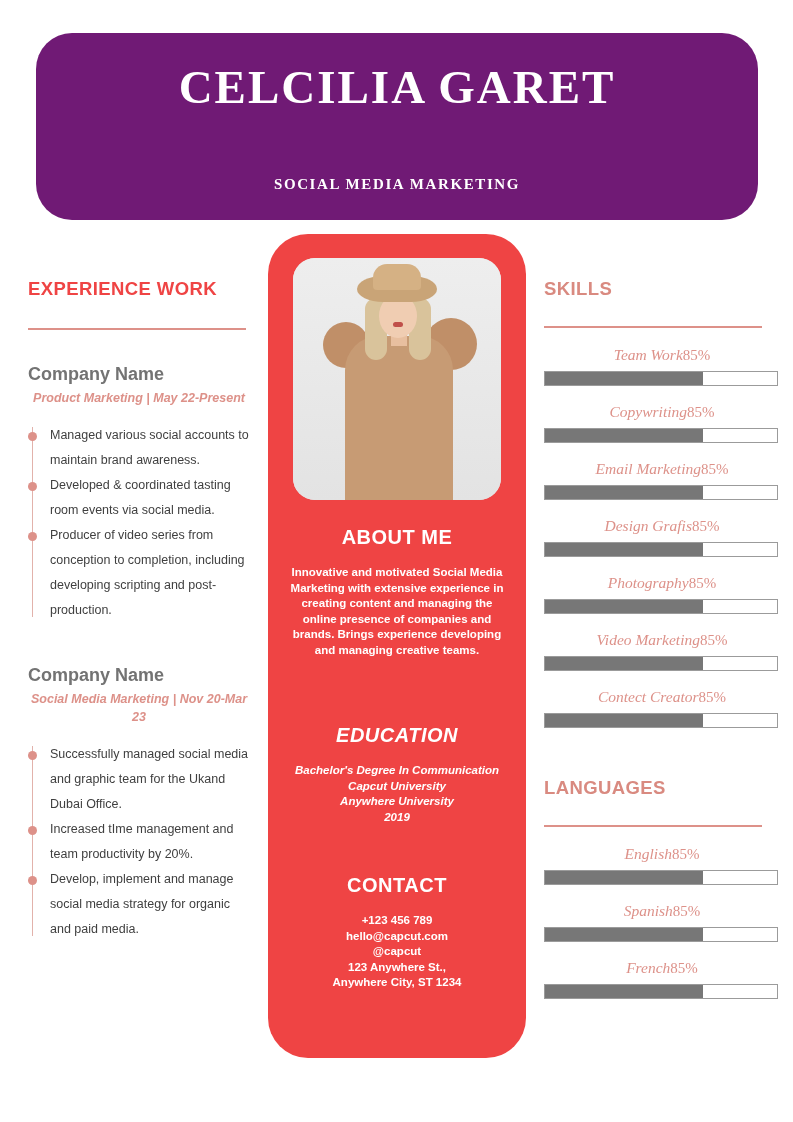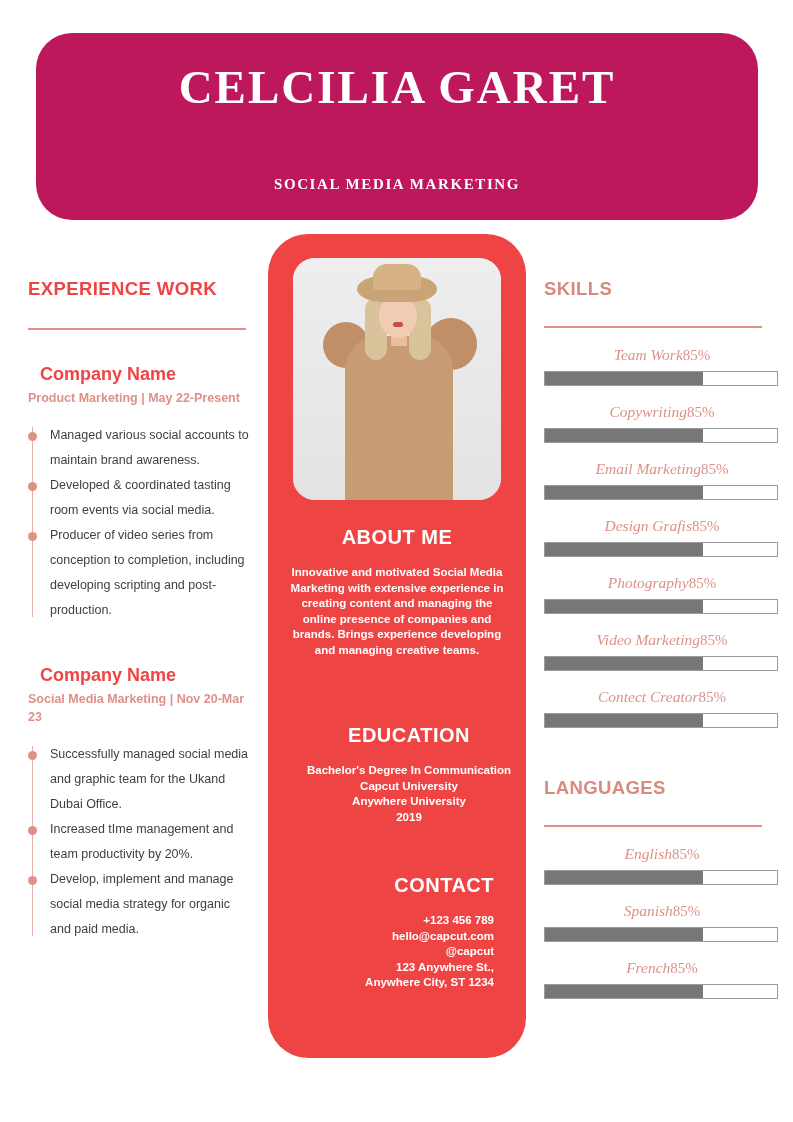--- a/index.html
+++ b/index.html
@@ -15,21 +15,21 @@
     overflow: hidden;
   }
 
   
   .header-banner {
     position: absolute;
     left: 36px;
     top: 33px;
     width: 722px;
     height: 187px;
-    background: #be185d;
+    background: #701a75;
     border-radius: 36px;
     display: flex;
     flex-direction: column;
     align-items: center;
     justify-content: center;
     gap: 28px;
   }
   .header-name {
     font-family: "Liberation Serif", serif;
     font-weight: bold;
@@ -173,23 +173,23 @@
     margin: 0;
   }
   .card-body-text {
     font-size: 11.5px;
     line-height: 15.5px;
     font-weight: bold;
     margin: 0;
   }
   .about-block { position: absolute; left: 20px; top: 292px; width: 218px; }
   .about-block .card-section-title { margin-bottom: 16px; }
-  .education-block { position: absolute; left: 32px; top: 490px; width: 218px; }
+  .education-block { position: absolute; left: 20px; top: 490px; width: 218px; font-style: italic; }
   .education-block .card-section-title { margin-bottom: 16px; }
-  .contact-block { position: absolute; left: 8px; top: 640px; width: 218px; text-align: right; }
+  .contact-block { position: absolute; left: 20px; top: 640px; width: 218px; }
   .contact-block .card-section-title { margin-bottom: 16px; }
 
   
   .left-col {
     position: absolute;
     left: 28px;
     top: 278px;
     width: 222px;
   }
   .left-title {
@@ -205,29 +205,31 @@
     background: #dd9189;
     margin-top: 28px;
   }
   .job {
     margin-top: 34px;
     position: relative;
   }
   .job-company {
     font-size: 18px;
     font-weight: bold;
-    color: #ef4444;
-    margin: 0 0 4px 12px;
+    color: #737373;
+    margin: 0 0 4px 0;
   }
   .job-role {
     font-size: 12.5px;
     font-weight: bold;
+    font-style: italic;
     color: #dd9189;
     line-height: 18px;
     margin: 0;
+    text-align: center;
   }
   .bullets {
     margin: 16px 0 0 0;
     padding: 0;
     list-style: none;
     position: relative;
   }
   .bullets:before {
     content: "";
     position: absolute;

